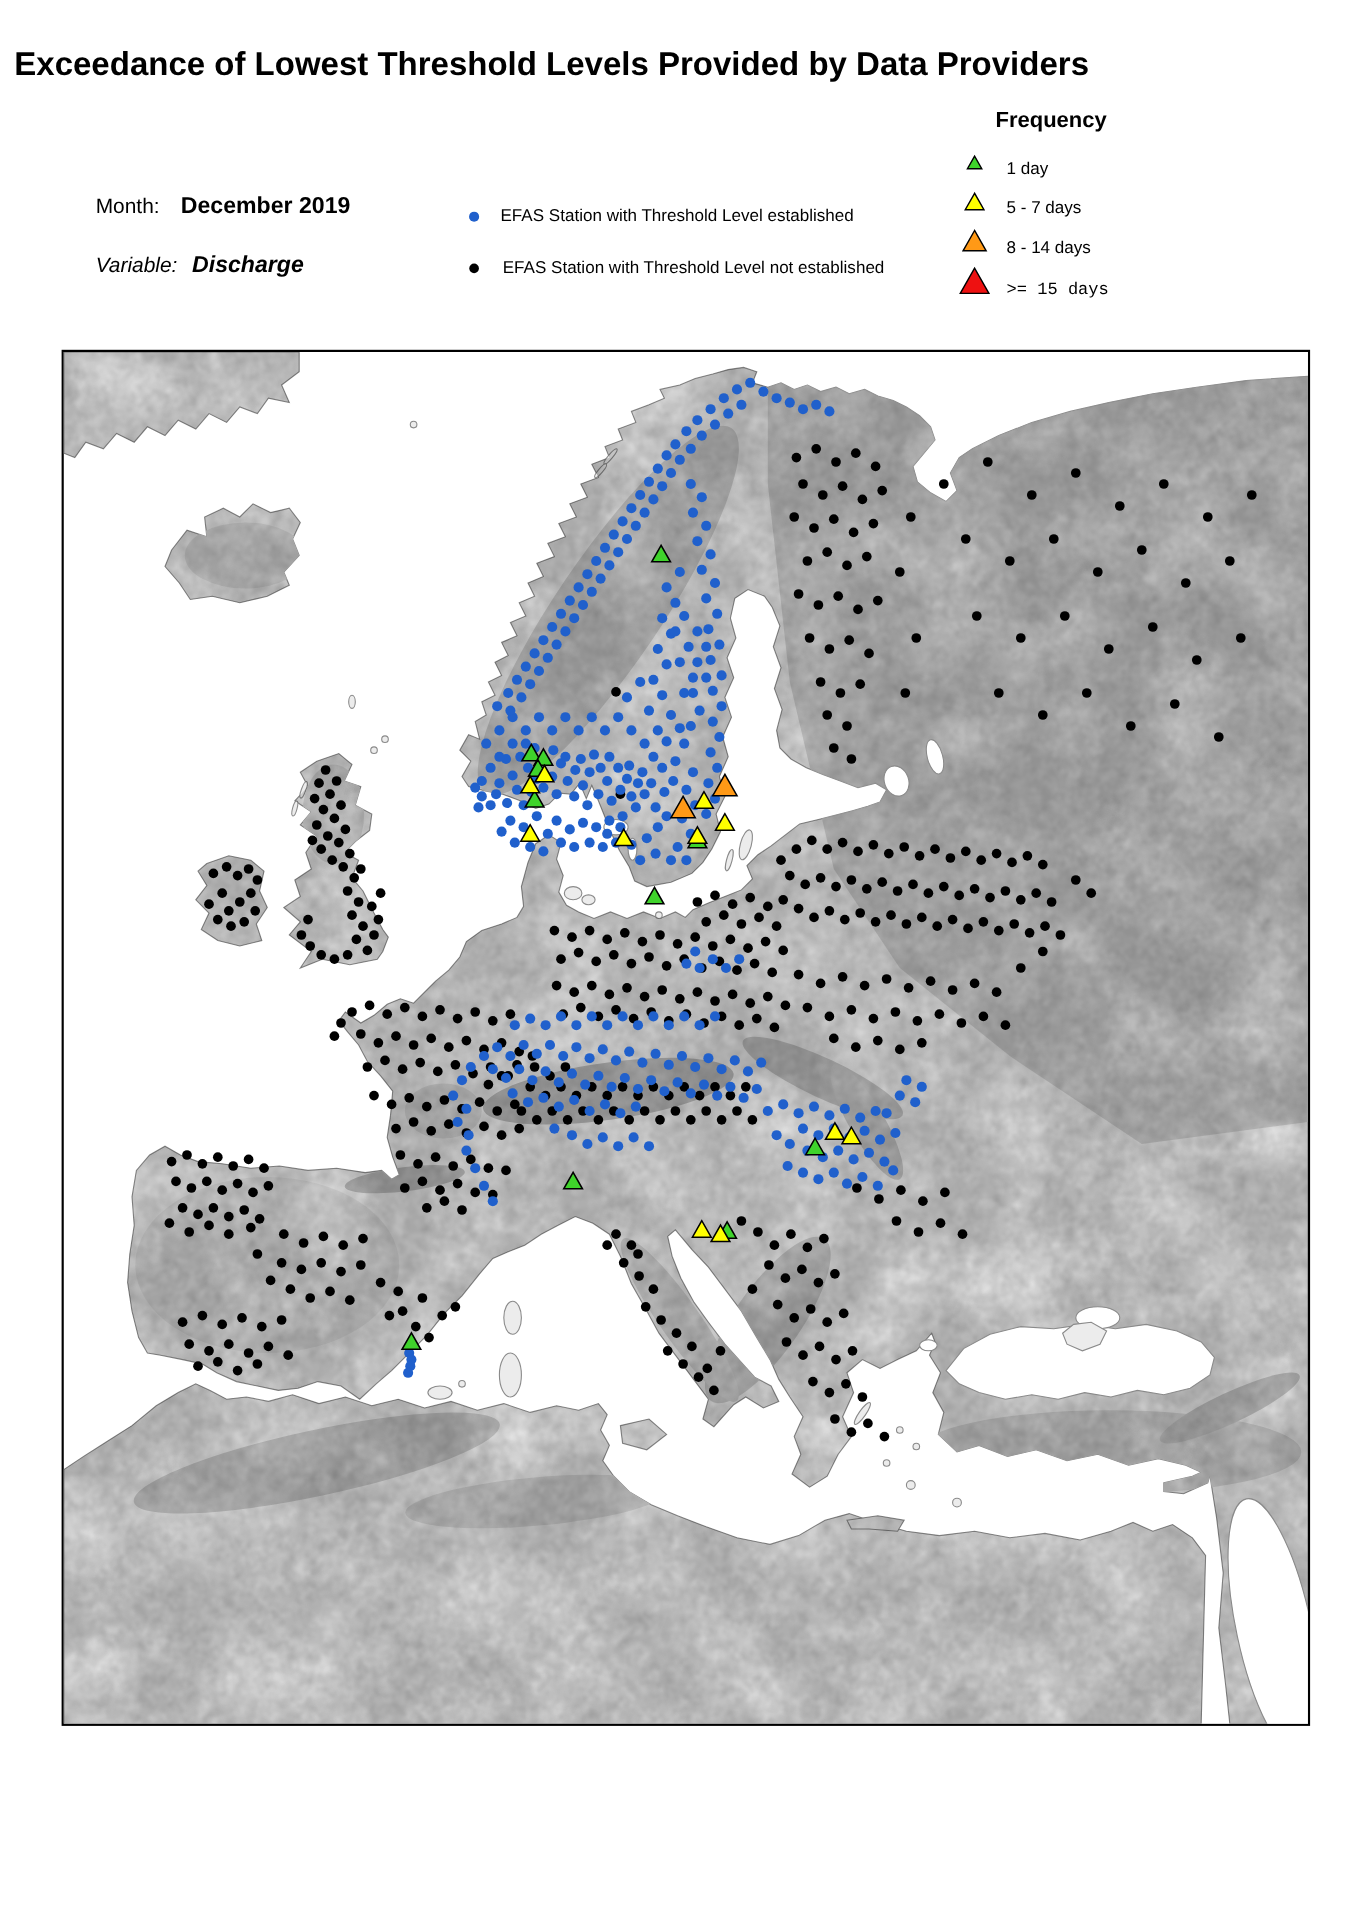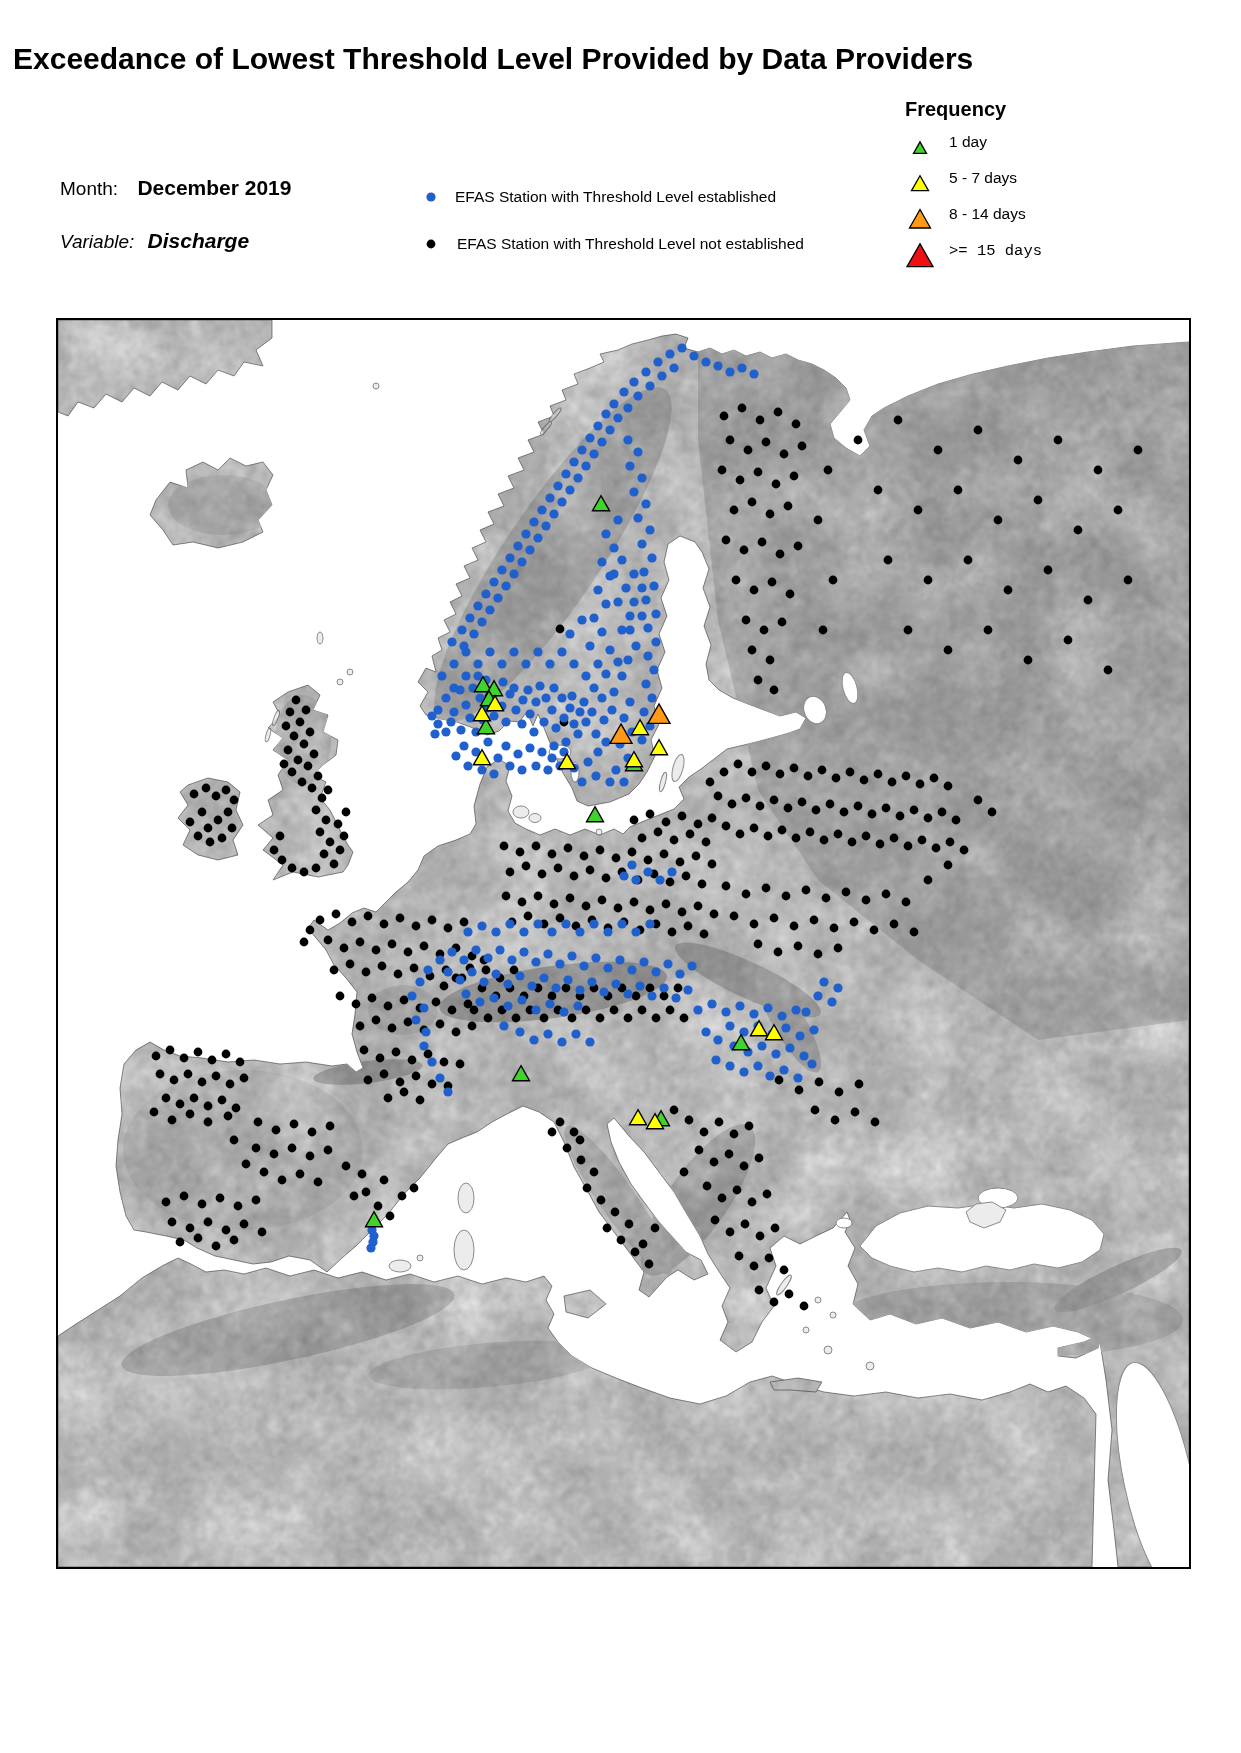--- a/index.html
+++ b/index.html
@@ -1,35 +1,35 @@
 <!DOCTYPE html>
 <html><head>
 <meta charset="utf-8">
 <style>
   html,body{margin:0;padding:0;background:#fff;}
   body{width:1241px;height:1753px;position:relative;font-family:"Liberation Sans",sans-serif;color:#000;overflow:hidden;}
   .abs{position:absolute;}
   #main-title{left:13px;top:42px;font-size:30px;font-weight:bold;letter-spacing:0px;white-space:nowrap;}
-  .meta-row{font-size:19px;}
+  .meta-row{font-size:19px;margin-left:27px;}
   .meta-label{font-weight:normal;}
   .meta-value{font-weight:bold;font-size:21px;}
   #month-row{left:60px;top:176px;}
   #variable-row{left:60px;top:229px;font-style:italic;}
   .station-legend-label{font-size:15.5px;}
   #freq-title{left:905px;top:98px;font-size:20px;font-weight:bold;}
-  .freq-row{position:absolute;left:903px;height:30px;display:flex;align-items:flex-start;}
+  .freq-row{position:absolute;left:869px;height:30px;display:flex;align-items:flex-end;}
   .freq-icon{width:34px;height:30px;display:flex;align-items:center;justify-content:center;}
   .freq-label{font-size:15.5px;margin-left:12px;}
   #map-frame{left:56px;top:318px;width:1131px;height:1247px;border:2.5px solid #000;background:#fff;box-sizing:content-box;}
   svg{display:block;}
 </style>
 </head>
 <body>
 
-<div id="main-title" class="abs">Exceedance of Lowest Threshold Level Provided by Data Providers</div>
+<div id="main-title" class="abs">Exceedance of Lowest Threshold Levels Provided by Data Providers</div>
 
 <div id="month-row" class="abs meta-row">
   <span class="meta-label">Month:</span>
   <span class="meta-value" style="margin-left:14px;">December 2019</span>
 </div>
 <div id="variable-row" class="abs meta-row">
   <span class="meta-label">Variable:</span>
   <span class="meta-value" style="margin-left:8px;">Discharge</span>
 </div>
 

